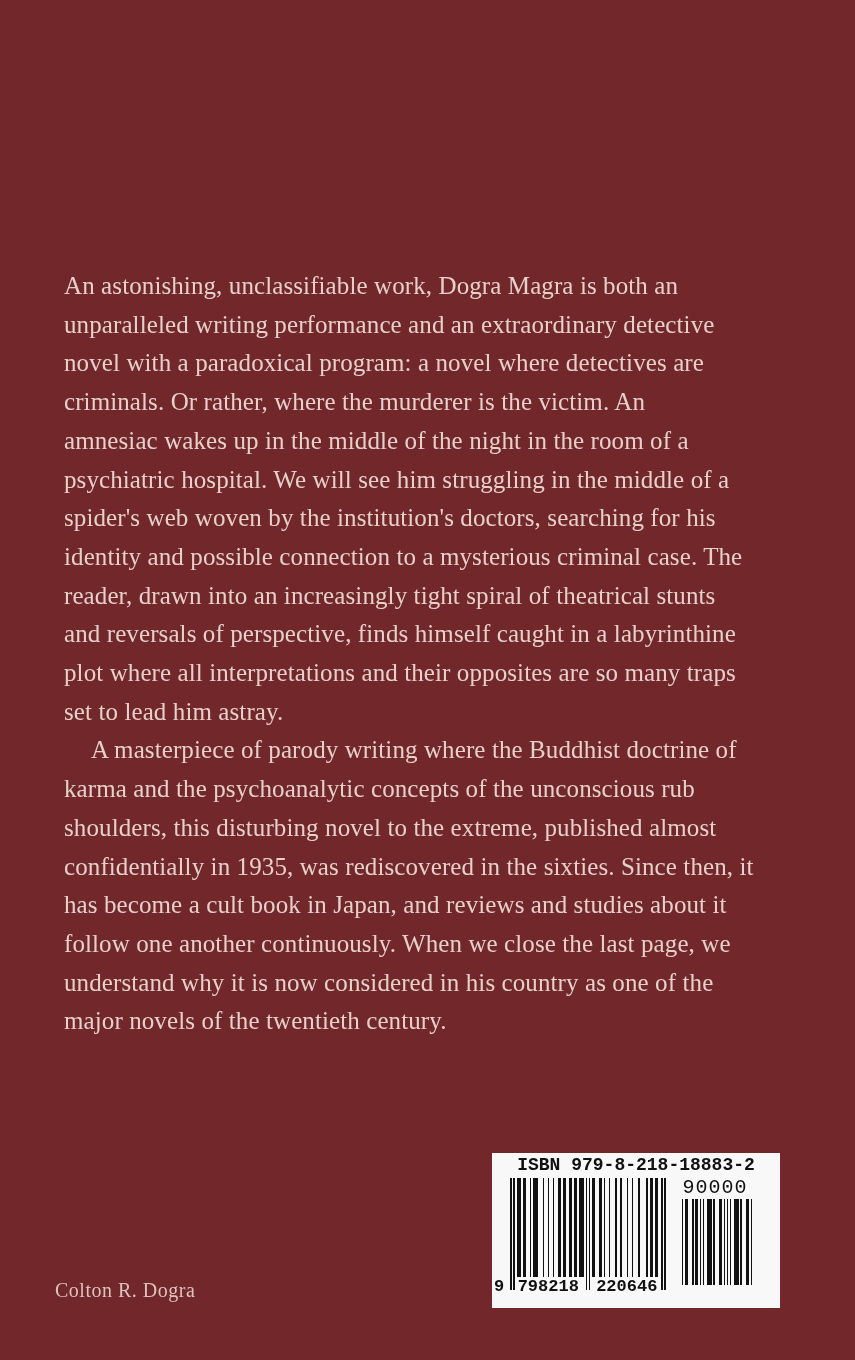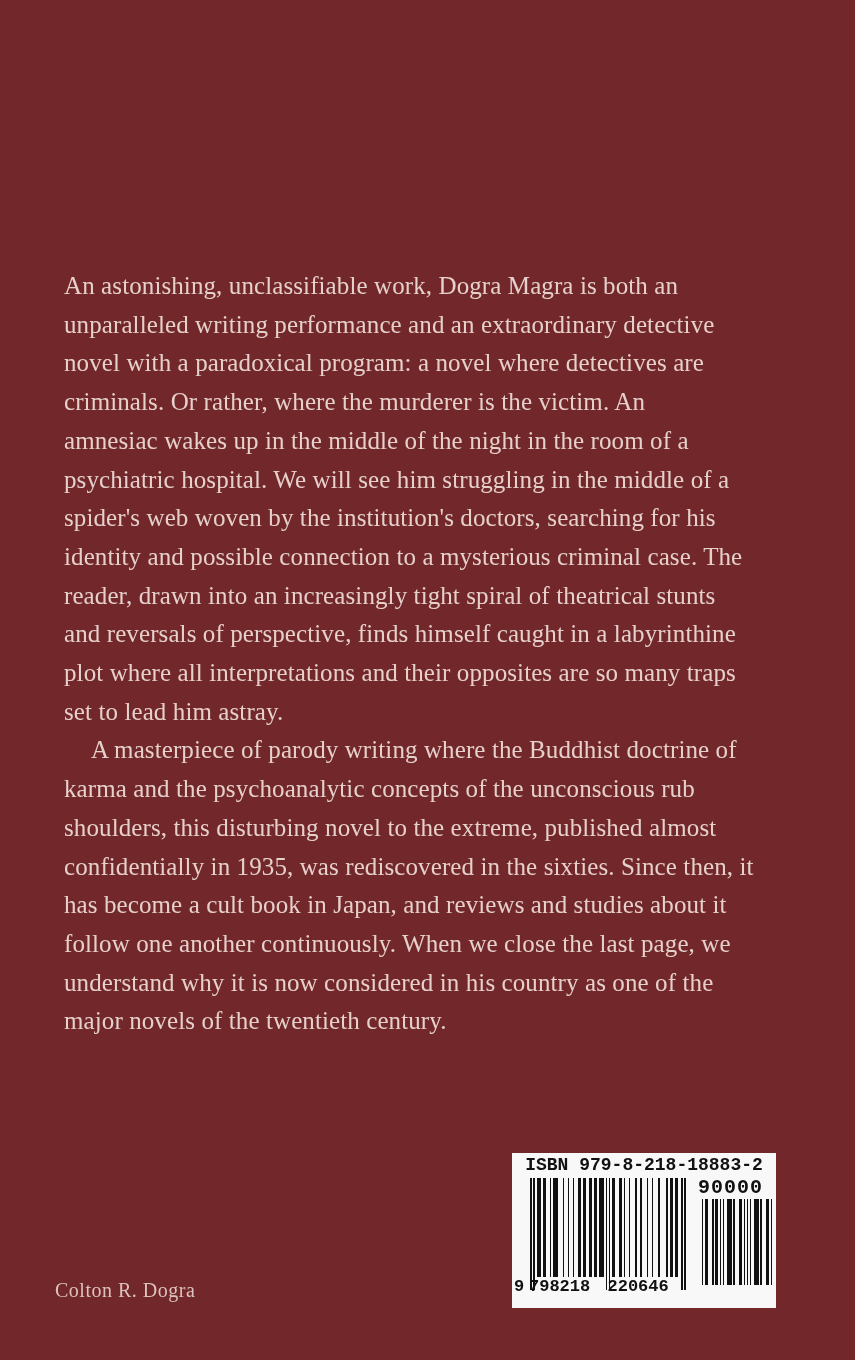--- a/index.html
+++ b/index.html
@@ -39,45 +39,45 @@
     left: 55px;
     top: 1279px;
     font-size: 20px;
     letter-spacing: 0.5px;
     color: var(--author-ink, #dcc2bf);
   }
 
   
   .barcode-box {
     position: absolute;
-    left: 512px;
+    left: 492px;
     top: 1153px;
-    width: 264px;
+    width: 288px;
     height: 155px;
     background: var(--bc-bg, #f8f8f8);
     color: var(--bc-ink, #111111);
     font-family: "Liberation Mono", "DejaVu Sans Mono", monospace;
   }
   .bc-isbn {
     position: absolute;
     top: 2px; left: 0; right: 0;
     text-align: center;
     font-size: 18px;
     font-weight: 700;
     letter-spacing: 0px;
     white-space: nowrap;
   }
   .bc-price {
     position: absolute;
     top: 23px;
     left: 186px;
     width: 74px;
-    text-align: left;
+    text-align: center;
     font-size: 20px;
-    font-weight: 700;
+    font-weight: 400;
     letter-spacing: 1px;
   }
   .bc-main {
     position: absolute;
     left: 18px; top: 25px;
     width: 156px; height: 112px;
     fill: var(--bc-ink, #111111);
   }
   .bc-supp {
     position: absolute;
@@ -88,21 +88,21 @@
   .bc-digits {
     position: absolute;
     left: 2px; top: 123px;
     width: 172px; height: 20px;
     display: flex;
     align-items: center;
     font-size: 17px;
     font-weight: 700;
   }
   .bc-digits .d0 { width: 15px; text-align: left; }
-  .bc-digits .d1, .bc-digits .d2 { flex: 1; }
+  .bc-digits .d1, .bc-digits .d2 { flex: 1; text-align: center; }
 </style>
 </head>
 <body>
 
 <div class="cover">
 
   <div class="synopsis">
     <p class="p1">An astonishing, unclassifiable work, Dogra Magra is both an
 unparalleled writing performance and an extraordinary detective
 novel with a paradoxical program: a novel where detectives are

